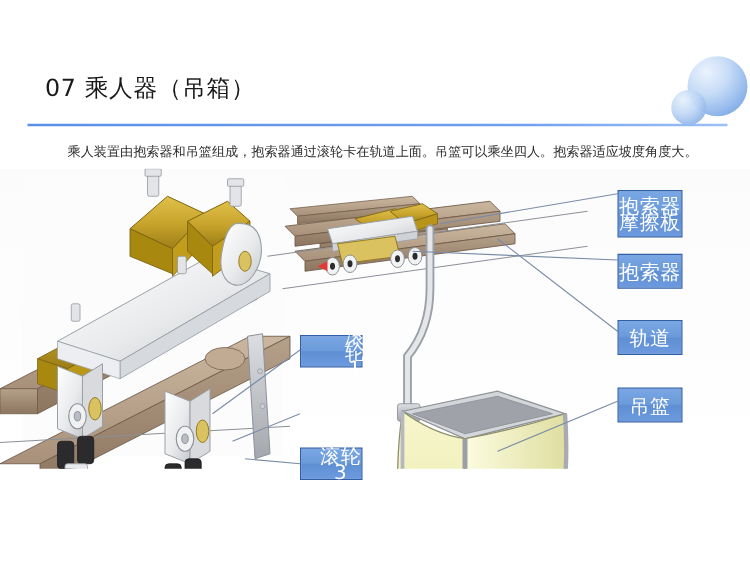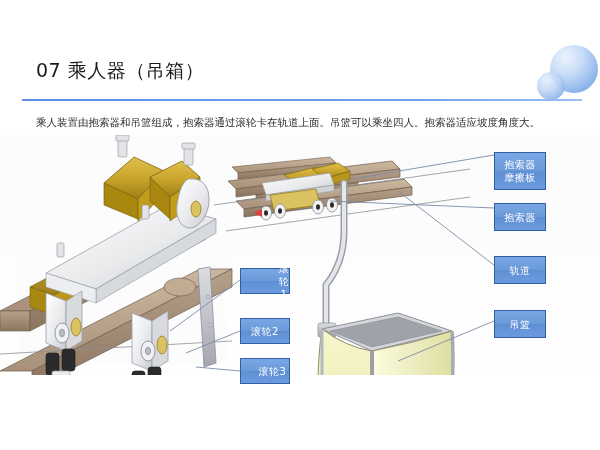--- a/index.html
+++ b/index.html
@@ -19,34 +19,34 @@
     font-size:19px;color:#1a1a1a;letter-spacing:.5px;white-space:nowrap;
   }
   .title-rule{
     position:absolute;left:22px;top:99px;width:560px;height:2px;
     background:linear-gradient(to right,#5b8fe8 0%,#6ea0f0 70%,#9dc0f6 100%);
   }
 
   
   .caption{
     position:absolute;left:36px;top:115px;width:540px;
-    font-size:10.5px;color:#2b2b2b;line-height:15px;white-space:nowrap;
+    font-size:10.5px;color:#2b2b2b;line-height:15px;white-space:nowrap;text-align:center;
   }
 
   
   .stage{position:absolute;left:0;top:135px;width:600px;height:240px;}
   .stage svg{display:block;}
 
   
   .callout{
     position:absolute;
     background:linear-gradient(to bottom,#7aa7e4 0%,#6b9ada 48%,#5f8fd3 52%,#6d9ade 100%);
     border:1px solid #2f5fa8;
     color:#ffffff;
-    font-size:10px;
+    font-size:16px;
     line-height:13px;
     text-align:center;
     display:flex;align-items:center;justify-content:center;
     flex-direction:column;
     box-sizing:border-box;
     letter-spacing:.5px;
   }
   .callout span{display:block;}
 </style>
 </head>
@@ -306,21 +306,18 @@
   </div>
 
   <div class="callout" style="left:494px;top:256px;width:52px;height:28px;">
     <span>轨道</span>
   </div>
 
   <div class="callout" style="left:240px;top:268px;width:50px;height:26px;padding-left:38px;">
     <span>滚轮1</span>
   </div>
 
-  <div class="callout" style="left:240px;top:318px;width:50px;height:26px;">
-    <span>滚轮2</span>
-  </div>
 
   <div class="callout" style="left:240px;top:358px;width:50px;height:26px;padding-left:15px;">
     <span>滚轮3</span>
   </div>
 
 </div>
 
 </body></html>

